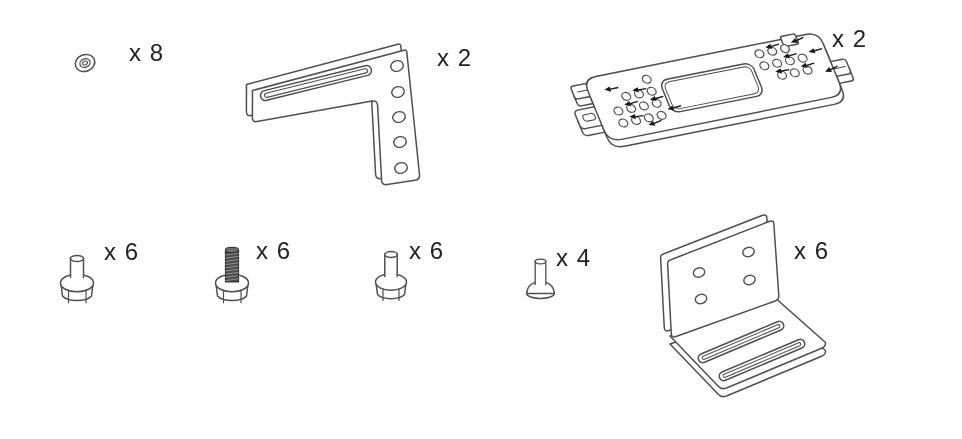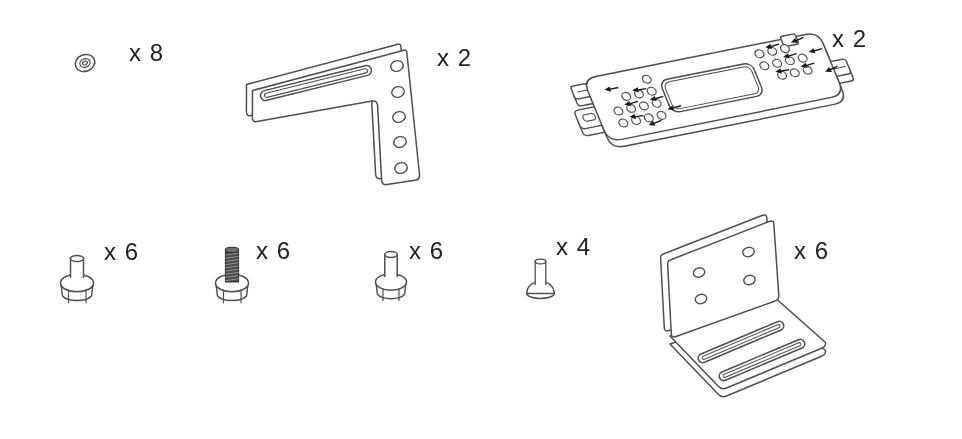--- a/index.html
+++ b/index.html
@@ -212,16 +212,16 @@
     </g>
   </g>
 </svg>
 
 <span class="qty" style="left:129px;top:41px;">x 8</span>
 <span class="qty" style="left:437px;top:46px;">x 2</span>
 <span class="qty" style="left:832px;top:27px;">x 2</span>
 <span class="qty" style="left:104px;top:240px;">x 6</span>
 <span class="qty" style="left:256px;top:239px;">x 6</span>
 <span class="qty" style="left:409px;top:239px;">x 6</span>
-<span class="qty" style="left:556px;top:235px;">x 4</span>
+<span class="qty" style="left:556px;top:246px;">x 4</span>
 <span class="qty" style="left:794px;top:239px;">x 6</span>
 
 </div>
 
 </body></html>

